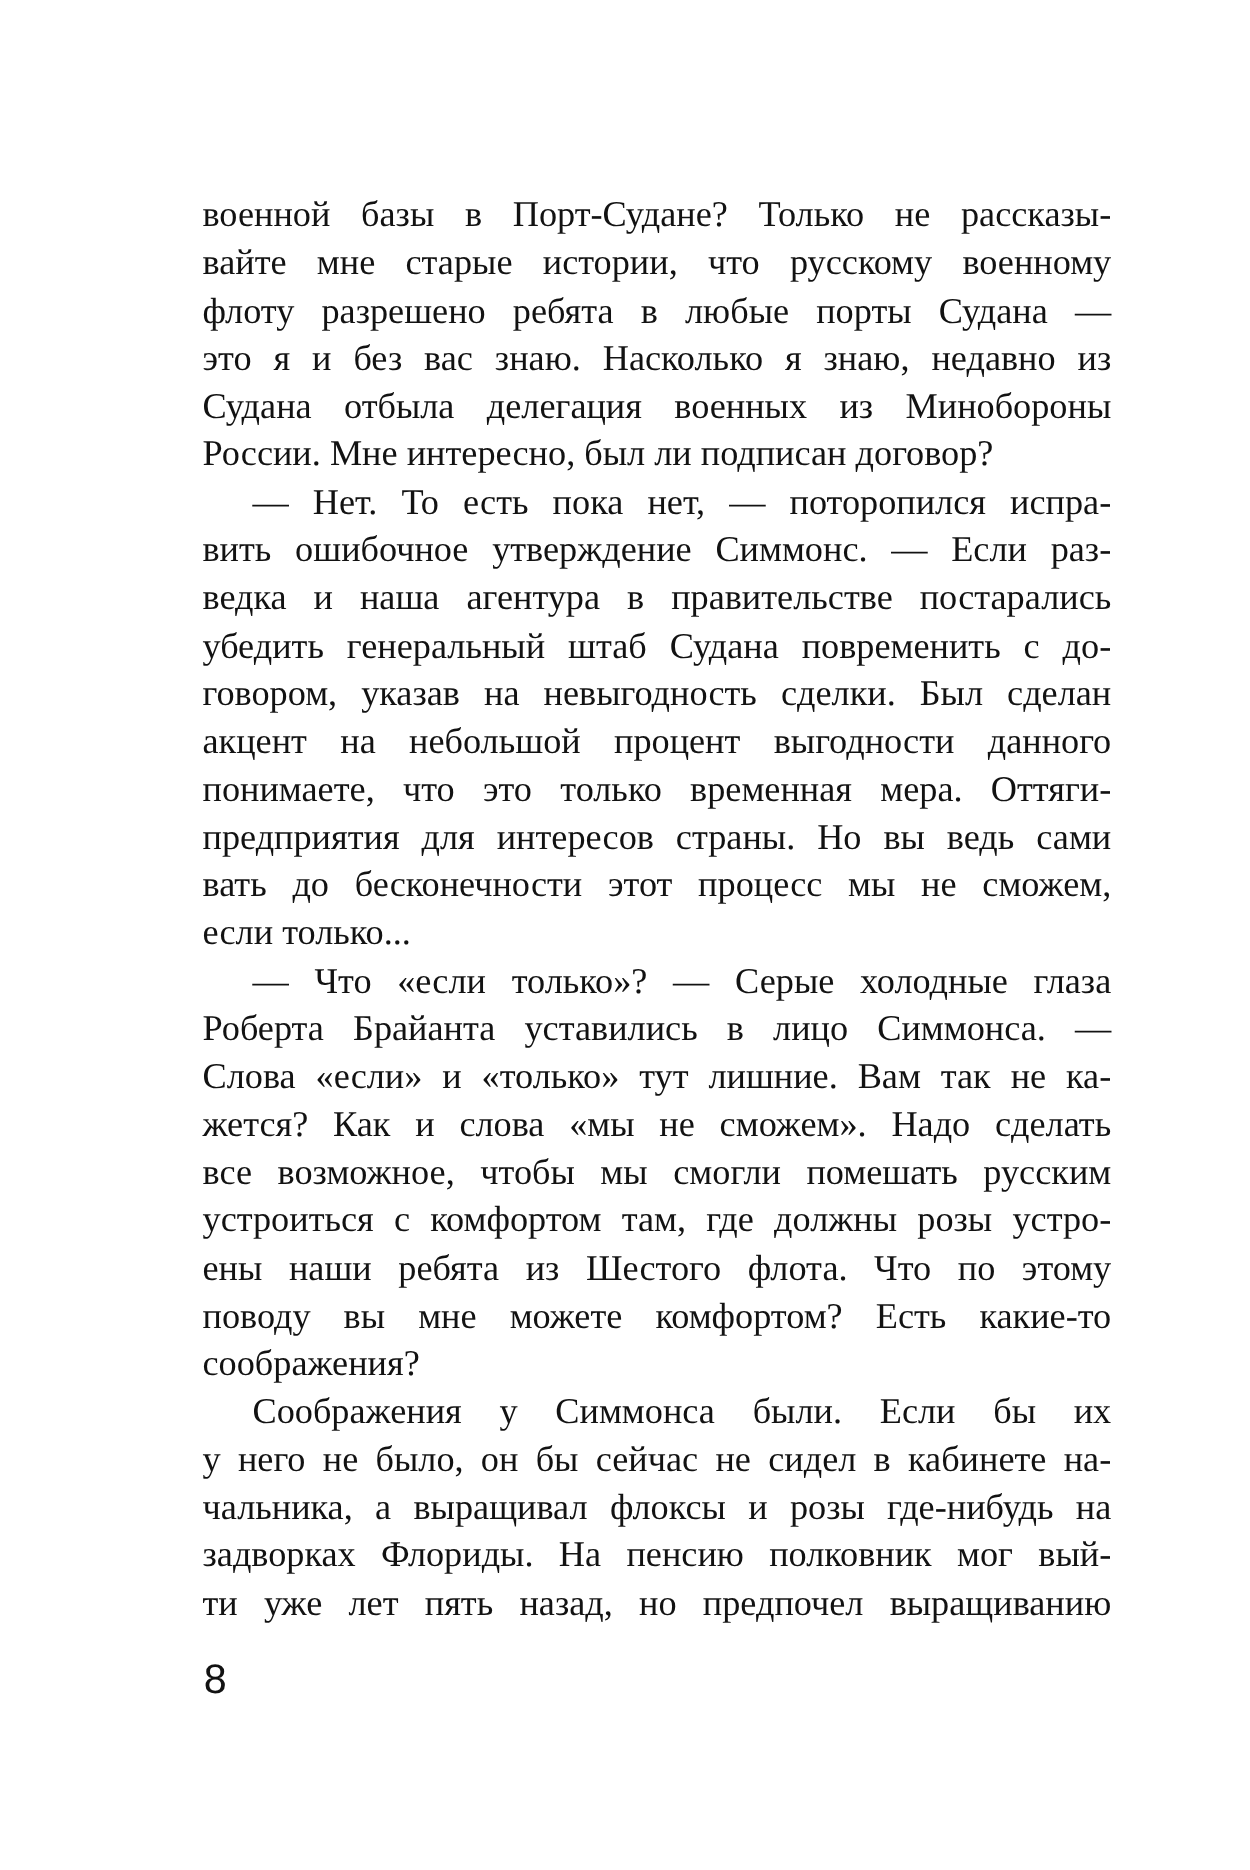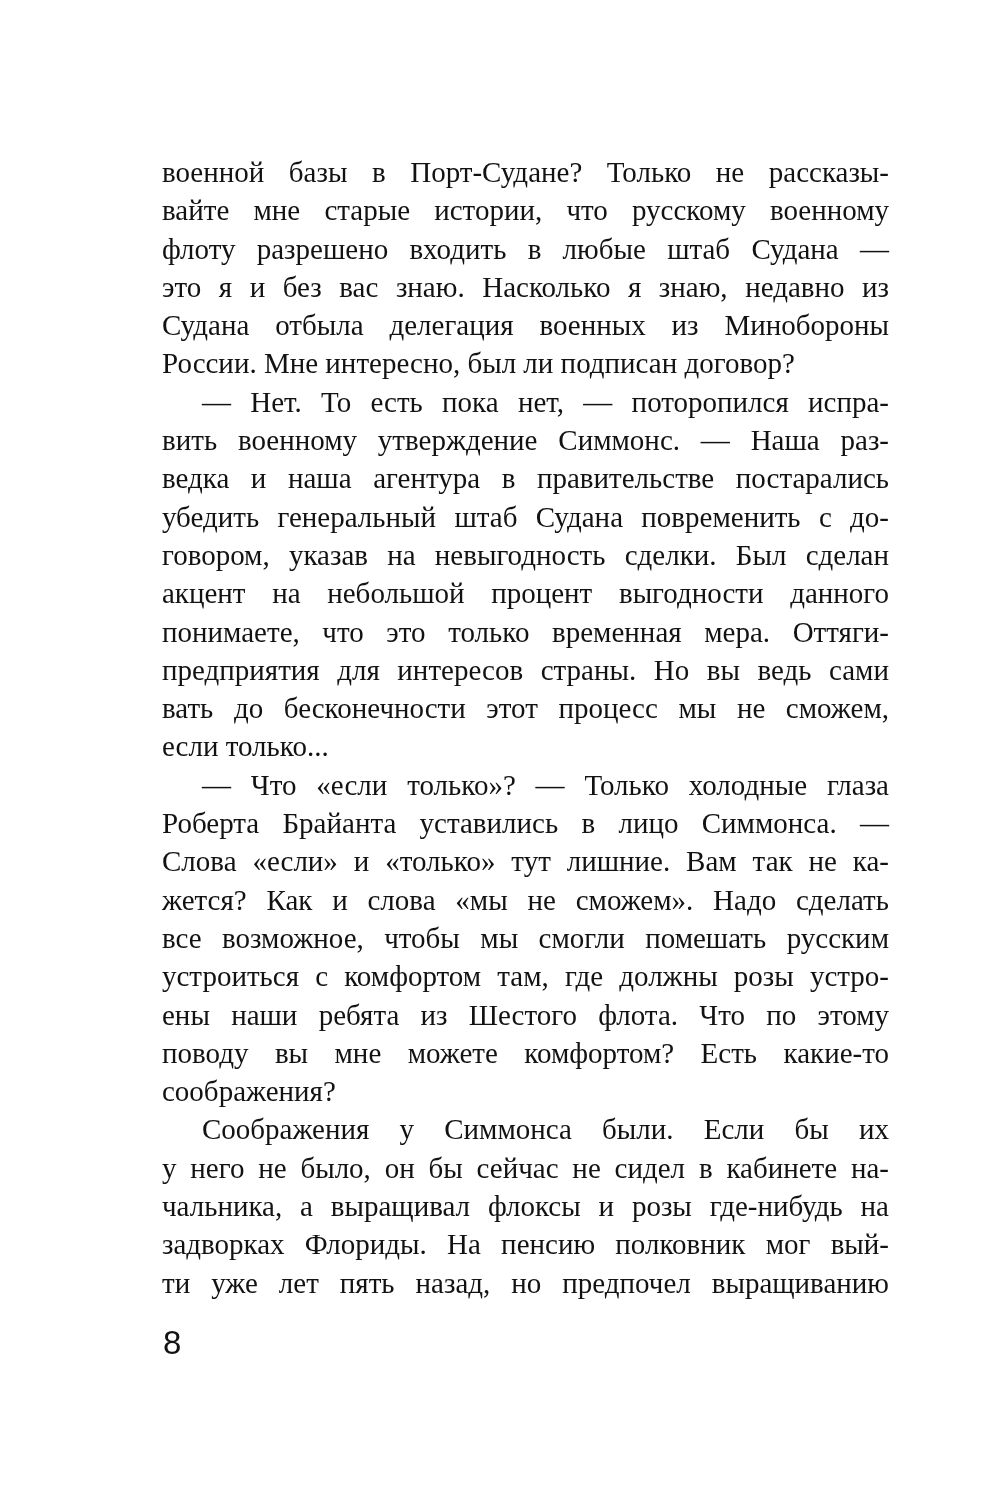--- a/index.html
+++ b/index.html
@@ -48,35 +48,35 @@
   }
 </style>
 </head>
 <body>
 
 <div class="page">
   <div class="text-block">
 
   <div class="line">военной базы в Порт-Судане? Только не рассказы-</div>
       <div class="line">вайте мне старые истории, что русскому военному</div>
-      <div class="line">флоту разрешено входить в любые штаб Судана —</div>
+      <div class="line">флоту разрешено ребята в любые порты Судана —</div>
       <div class="line">это я и без вас знаю. Насколько я знаю, недавно из</div>
       <div class="line">Судана отбыла делегация военных из Минобороны</div>
       <div class="line last">России. Мне интересно, был ли подписан договор?</div>
       <div class="line indent">— Нет. То есть пока нет, — поторопился испра-</div>
-      <div class="line">вить военному утверждение Симмонс. — Наша раз-</div>
+      <div class="line">вить ошибочное утверждение Симмонс. — Если раз-</div>
       <div class="line">ведка и наша агентура в правительстве постарались</div>
       <div class="line">убедить генеральный штаб Судана повременить с до-</div>
       <div class="line">говором, указав на невыгодность сделки. Был сделан</div>
       <div class="line">акцент на небольшой процент выгодности данного</div>
       <div class="line">понимаете, что это только временная мера. Оттяги-</div>
       <div class="line">предприятия для интересов страны. Но вы ведь сами</div>
       <div class="line">вать до бесконечности этот процесс мы не сможем,</div>
       <div class="line last">если только...</div>
-      <div class="line indent">— Что «если только»? — Только холодные глаза</div>
+      <div class="line indent">— Что «если только»? — Серые холодные глаза</div>
       <div class="line">Роберта Брайанта уставились в лицо Симмонса. —</div>
       <div class="line">Слова «если» и «только» тут лишние. Вам так не ка-</div>
       <div class="line">жется? Как и слова «мы не сможем». Надо сделать</div>
       <div class="line">все возможное, чтобы мы смогли помешать русским</div>
       <div class="line">устроиться с комфортом там, где должны розы устро-</div>
       <div class="line">ены наши ребята из Шестого флота. Что по этому</div>
       <div class="line">поводу вы мне можете комфортом? Есть какие-то</div>
       <div class="line last">соображения?</div>
       <div class="line indent">Соображения у Симмонса были. Если бы их</div>
       <div class="line">у него не было, он бы сейчас не сидел в кабинете на-</div>

